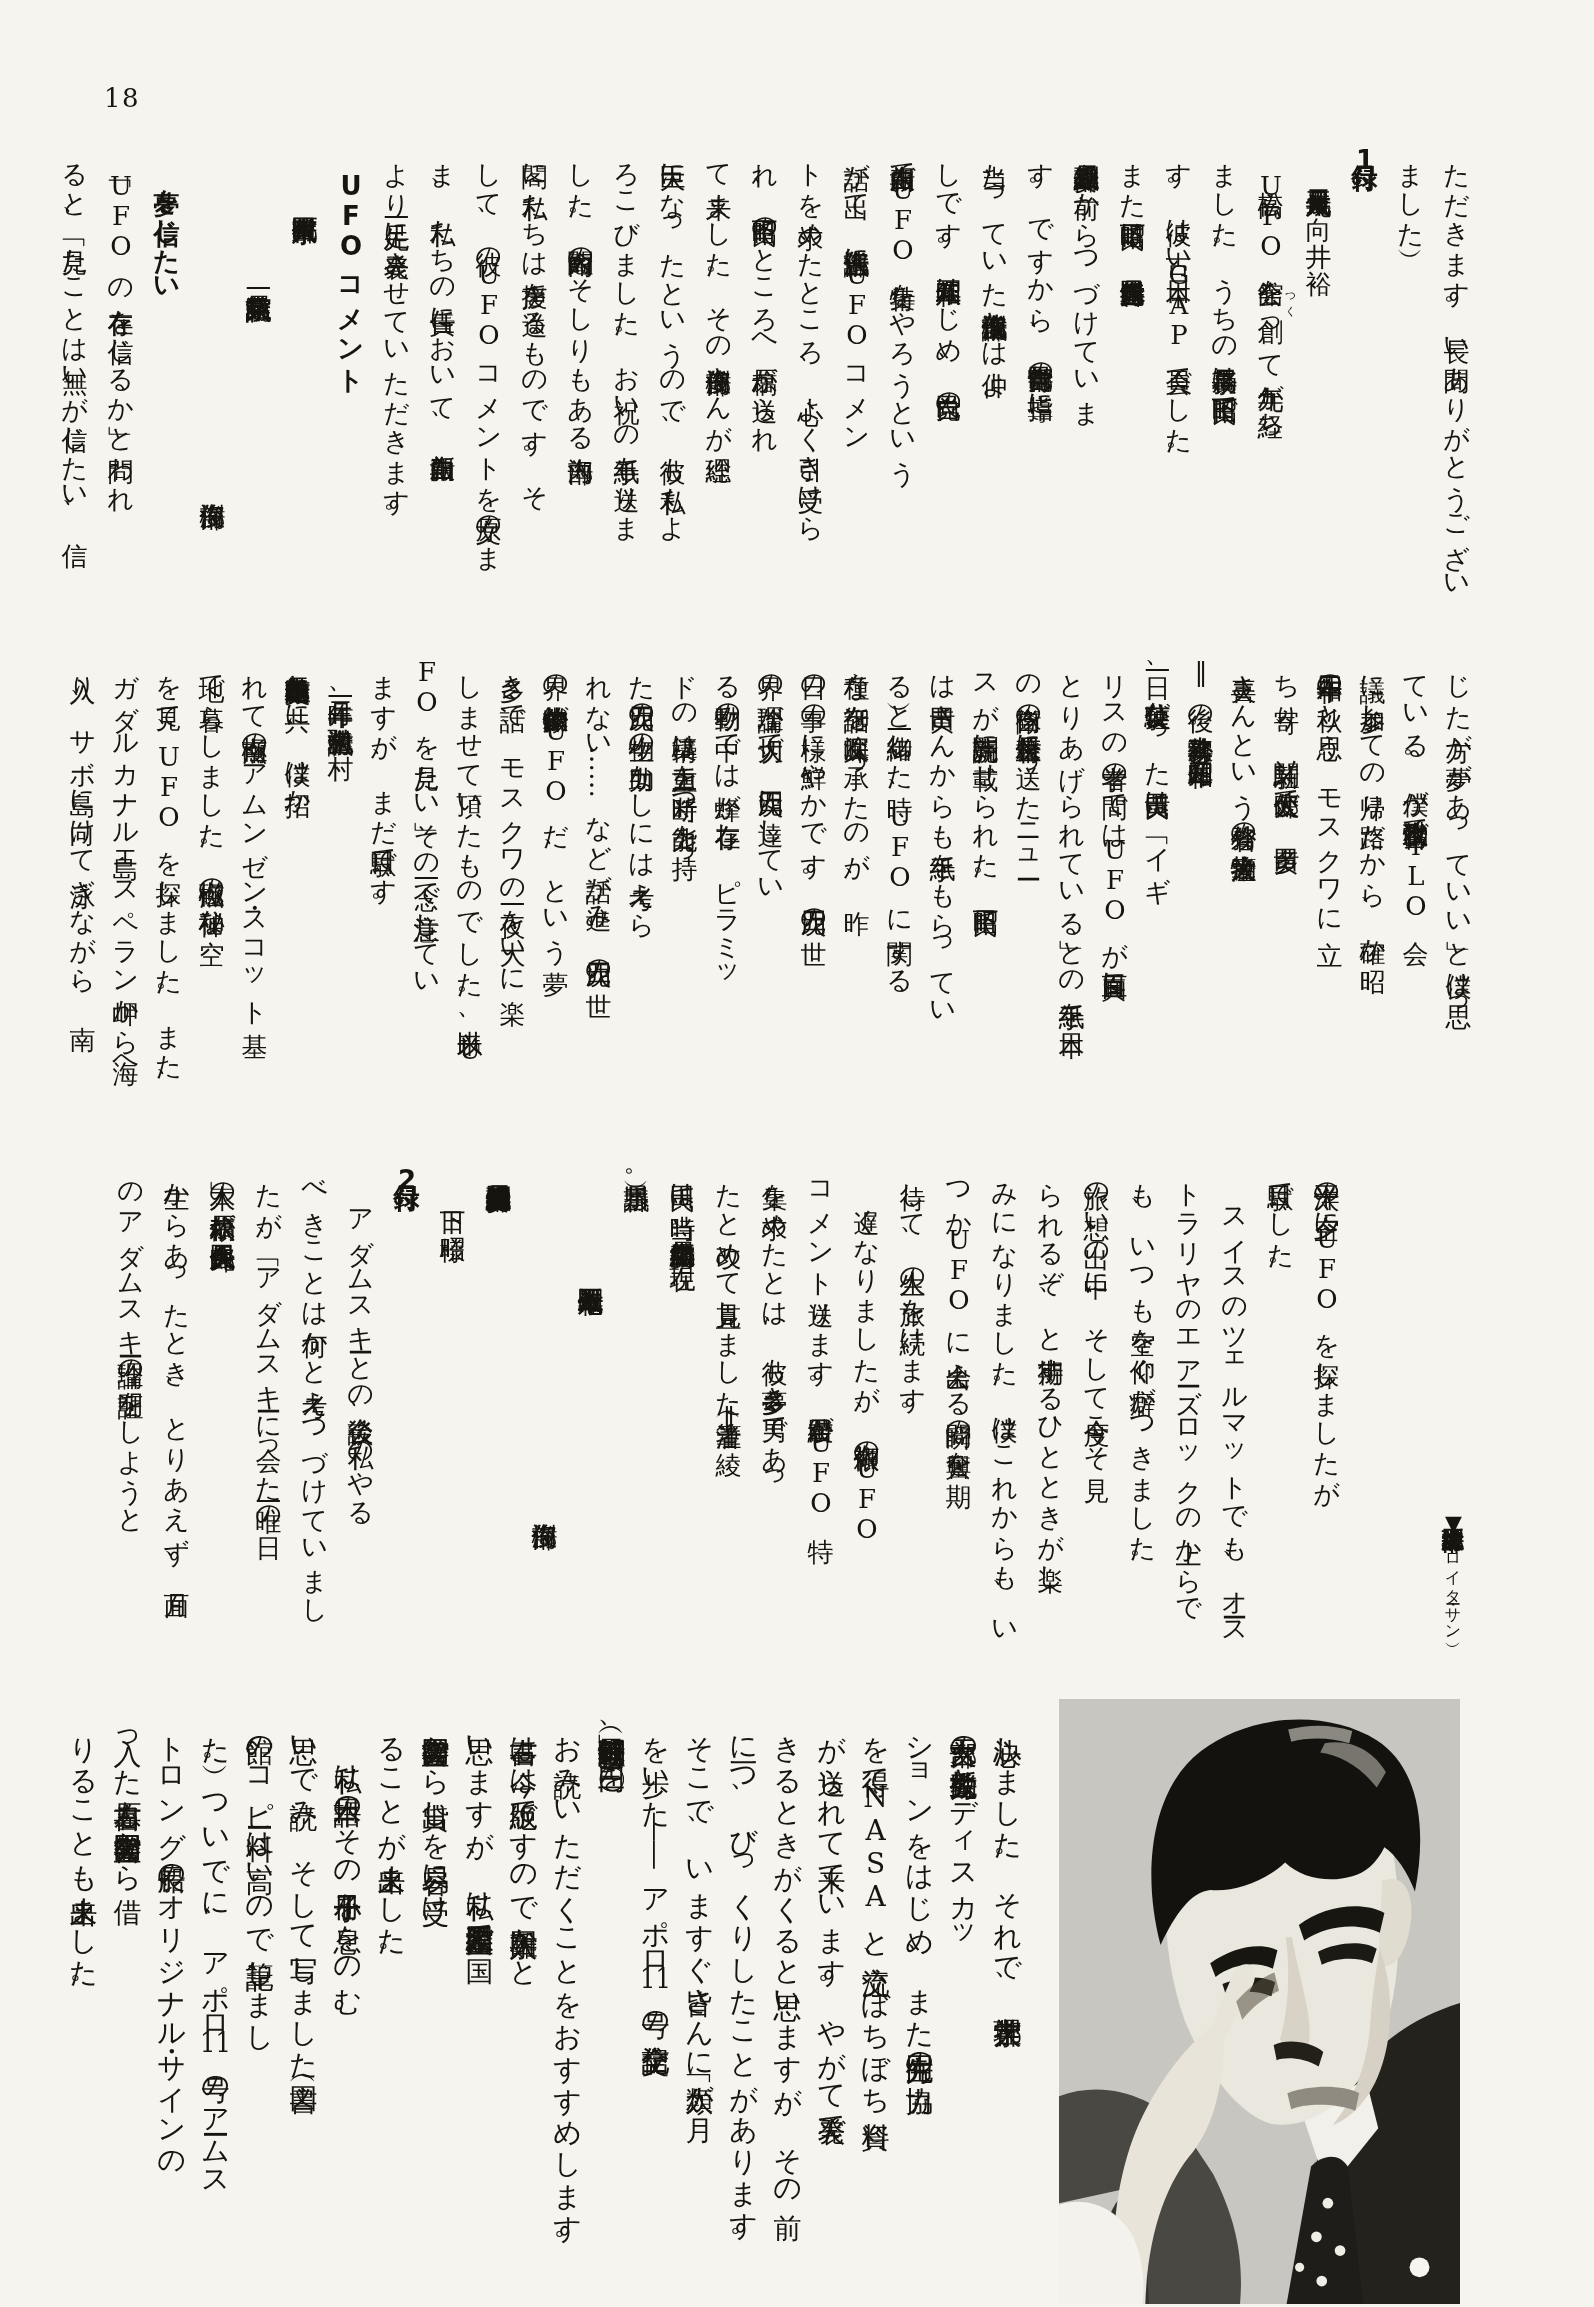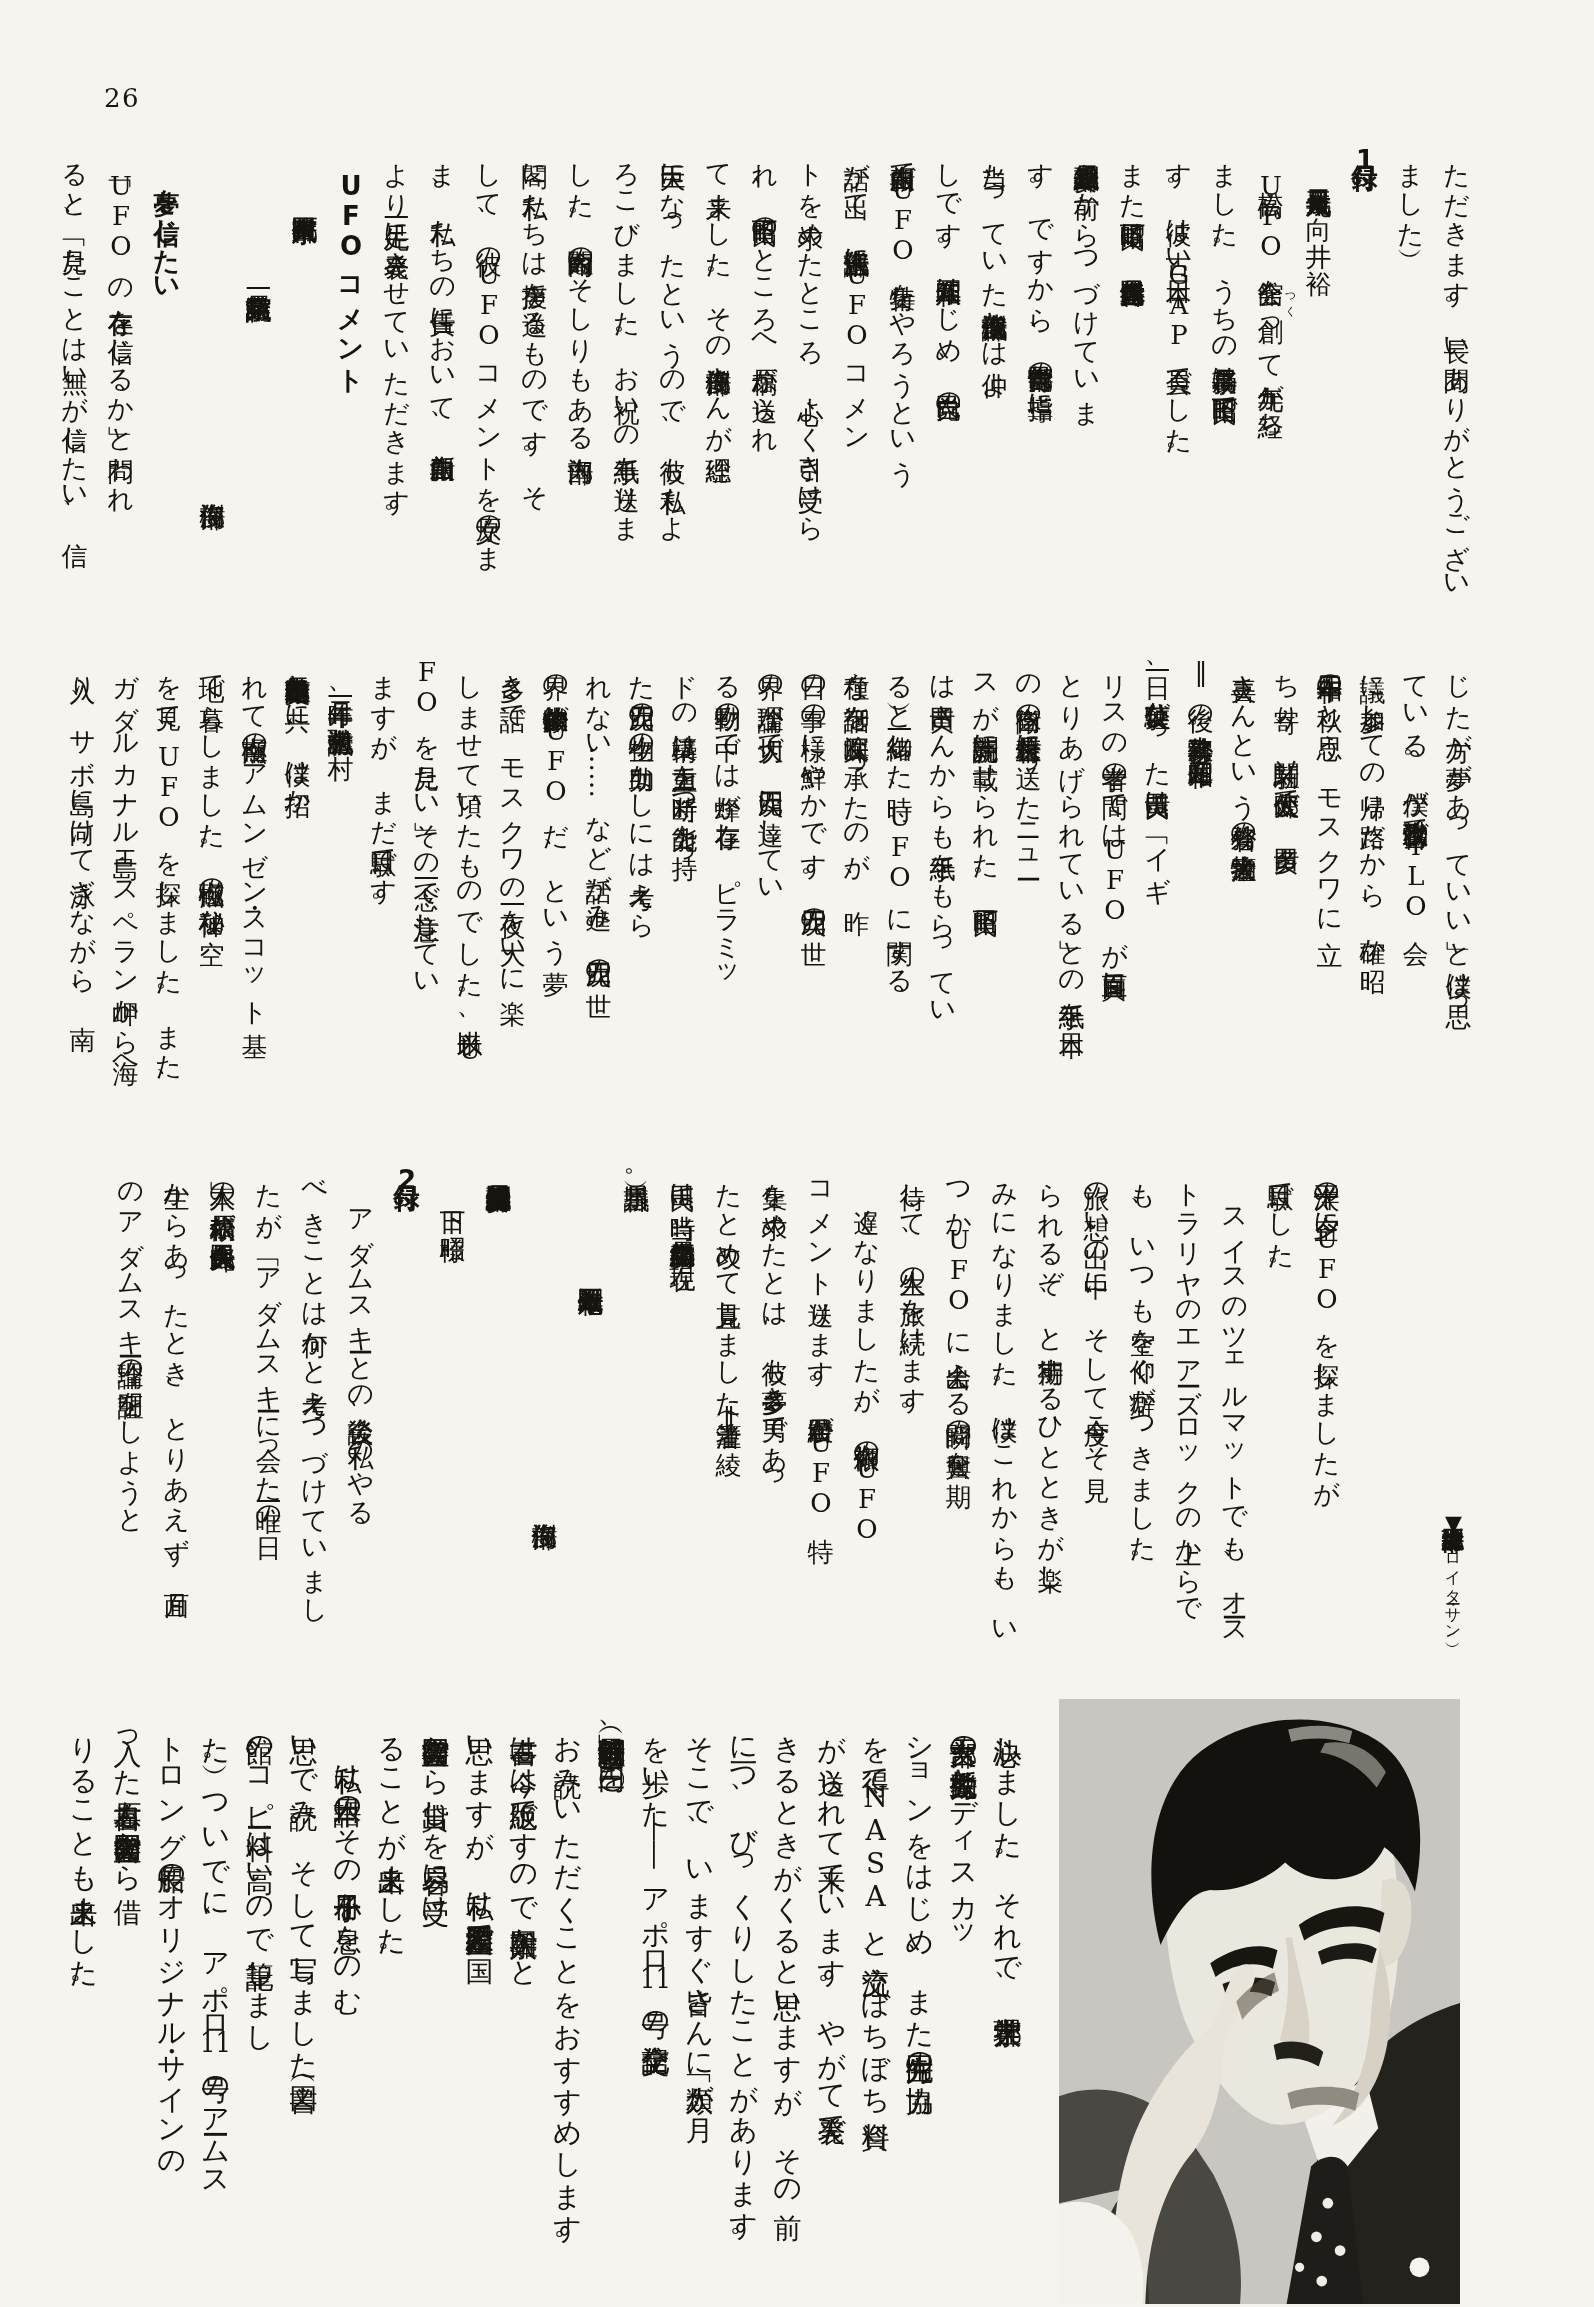--- a/index.html
+++ b/index.html
@@ -44,21 +44,21 @@
   .photo{
     position:absolute;left:1059px;top:1699px;width:401px;height:605px;
   }
   .photo svg{display:block;width:100%;height:100%;}
 </style>
 </head>
 <body>
 
 <div class="page">
 
-  <div class="pageno">26</div>
+  <div class="pageno">18</div>
 
   <div class="band" id="band1">
       <div class="col">ただきます。長い間ありがとうござい</div>
       <div class="col">ました）</div>
       <div class="col hd">付録<span class="lat">1</span></div>
       <div class="col">　平成元年八月二九日　向　井　裕</div>
       <div class="col">　高松<span class="lat">UFO</span>会館を<ruby>創<rt>つく</rt></ruby>って九年が経ち</div>
       <div class="col">ました。うちの事務局長は日下昭氏で</div>
       <div class="col">す。彼は古い日本<span class="lat">GAP</span>会員でした。</div>
       <div class="col">また日下昭氏は、自民党香川県連青年</div>

